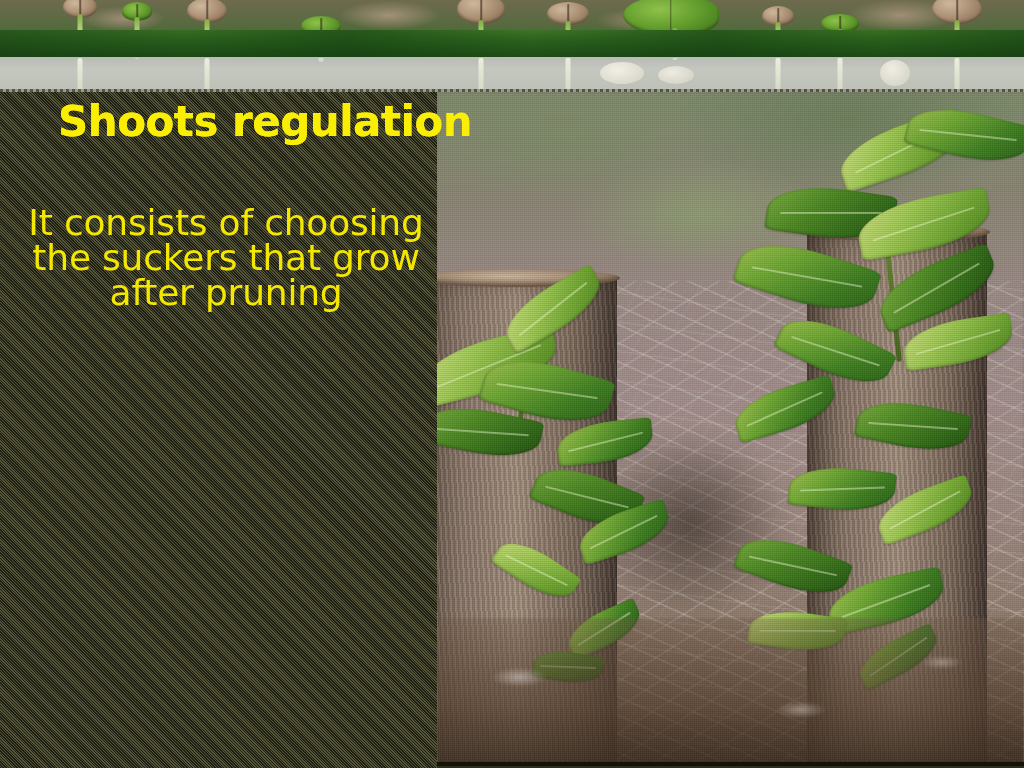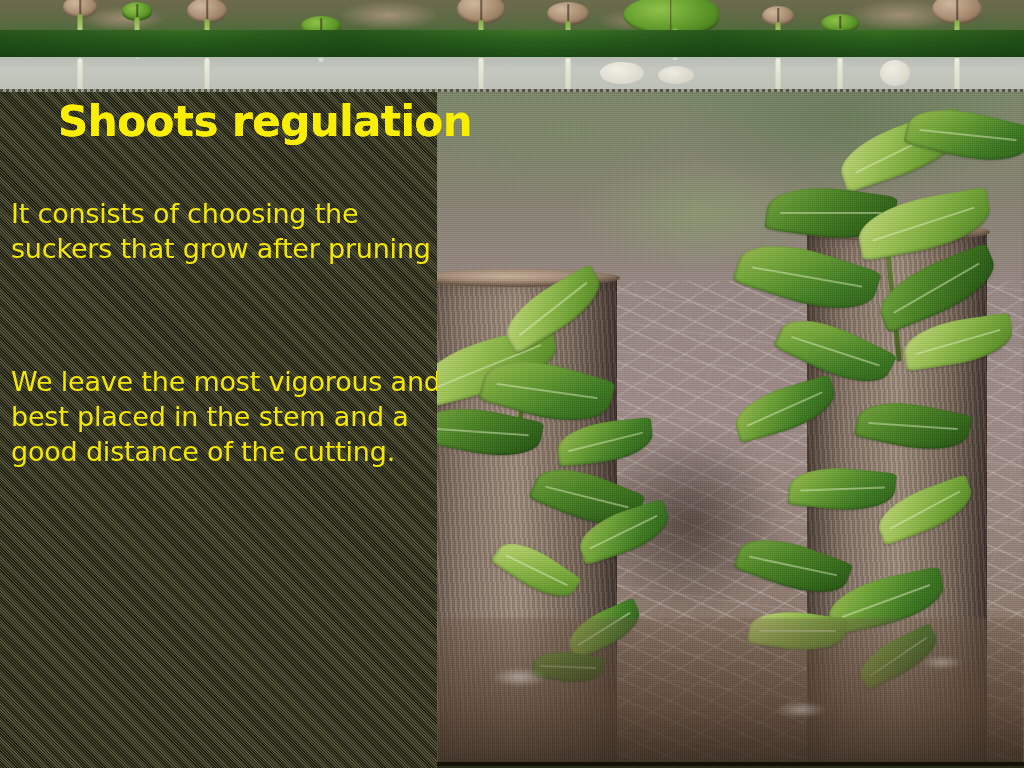--- a/index.html
+++ b/index.html
@@ -199,24 +199,25 @@
     font-size: 42px;
     font-weight: 700;
     line-height: 1.05;
     color: #FBEE05;
     letter-spacing: -0.5px;
     z-index: 6;
   }
   .body-block {
     position: absolute;
     color: #F5E800;
-    font-size: 27px;
+    font-size: 36px;
     line-height: 35px;
     font-weight: 400;
     letter-spacing: -0.2px;
+    text-align: center;
   }
   #para1 { left: 11px; top: 77px;  width: 430px; }
   #para2 { left: 11px; top: 245px; width: 432px; }
   #para3 { left: 17px; top: 418px; width: 426px; }
 
   
   #title-overflow {
     position: absolute;
     left: 0; top: 92px;
     width: 1024px; height: 70px;
@@ -354,21 +355,20 @@
 
     <div class="ph-soil"></div>
     <div class="ph-halftone"></div>
     <div class="ph-bottomedge"></div>
   </div>
 
   <div id="panel">
     <div id="panel-inner">
       <h1 class="slide-title">Shoots regulation</h1>
       <p class="body-block" id="para1">It consists of choosing the suckers that grow after pruning</p>
-      <p class="body-block" id="para2">We leave the most vigorous and best placed in the stem and a good distance of the cutting.</p>
     </div>
   </div>
 
   <div id="title-overflow">
     <h1 class="slide-title">Shoots regulation</h1>
   </div>
 
 </div>
 
 </body></html>

